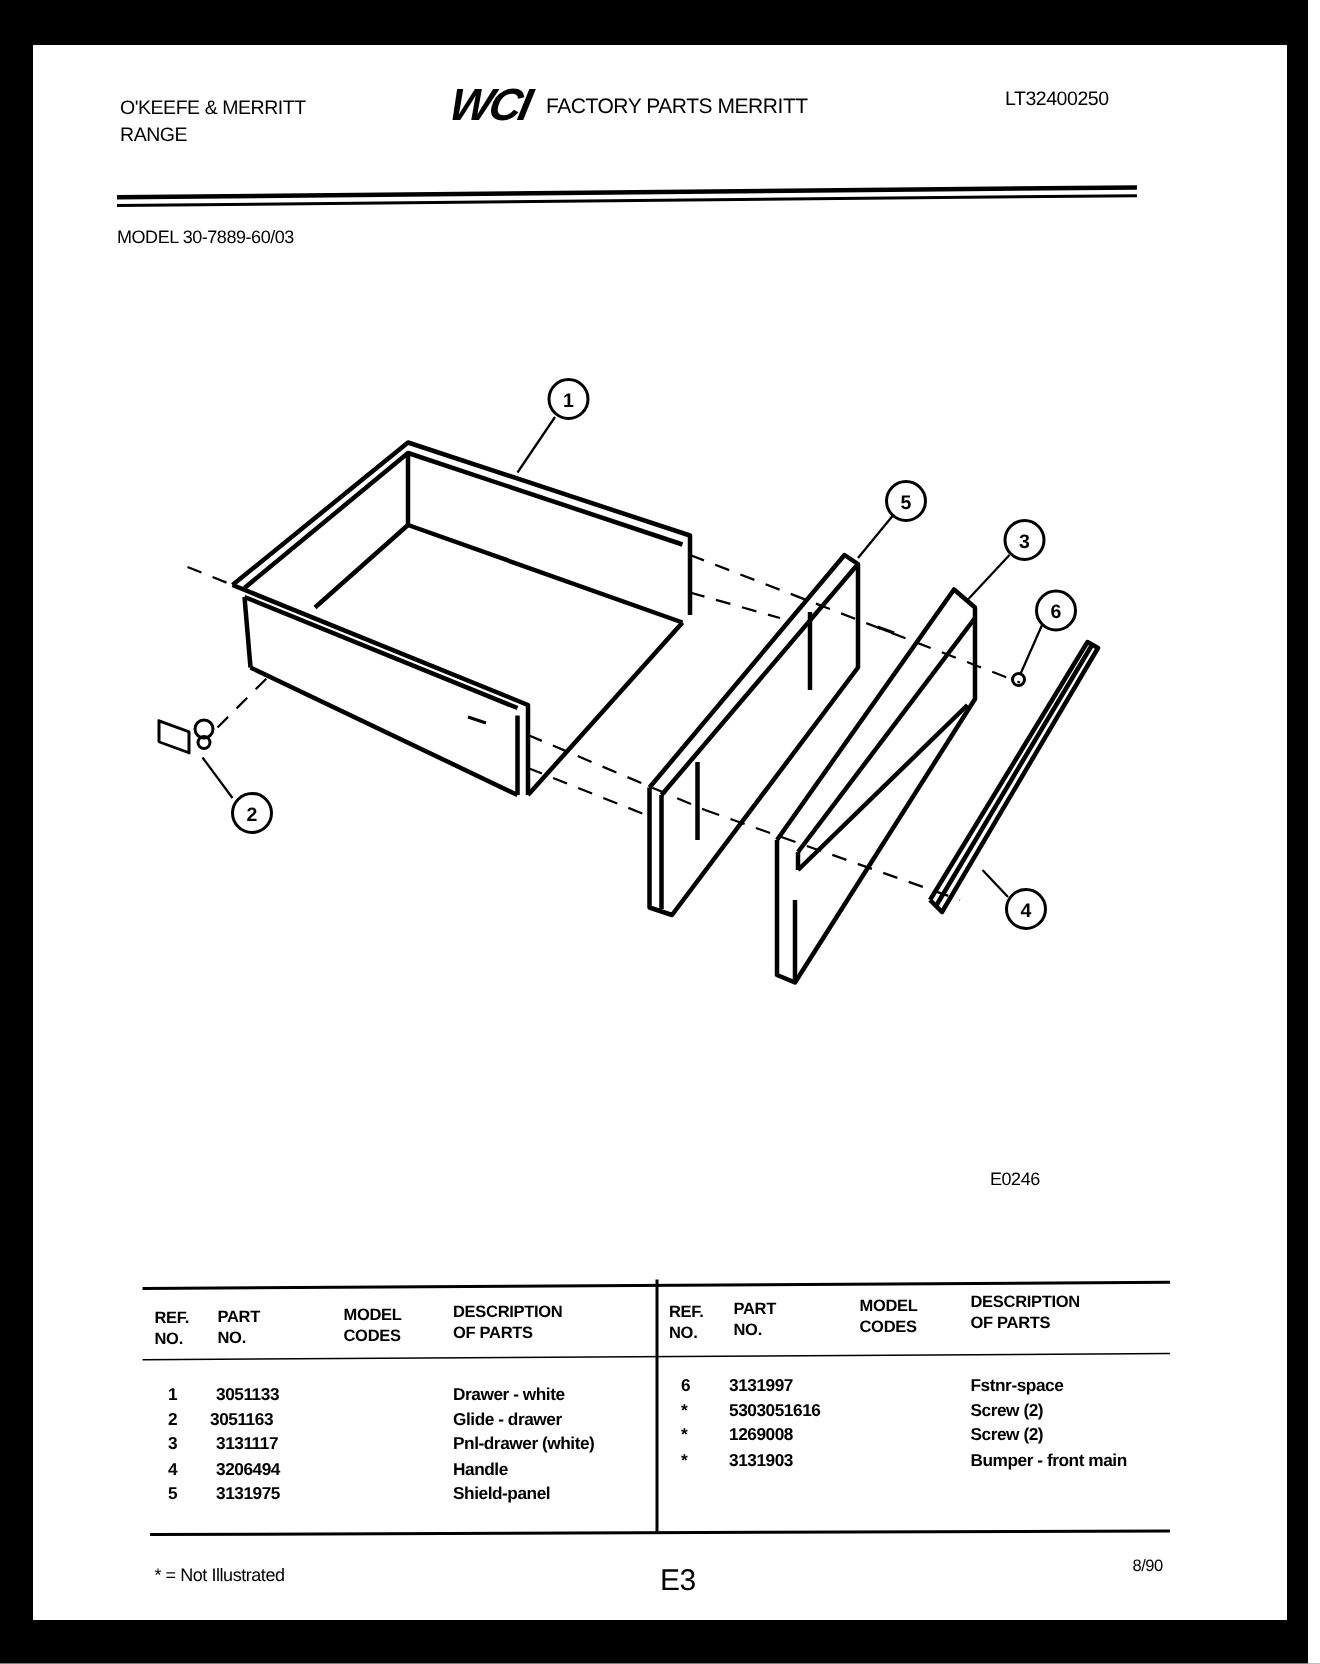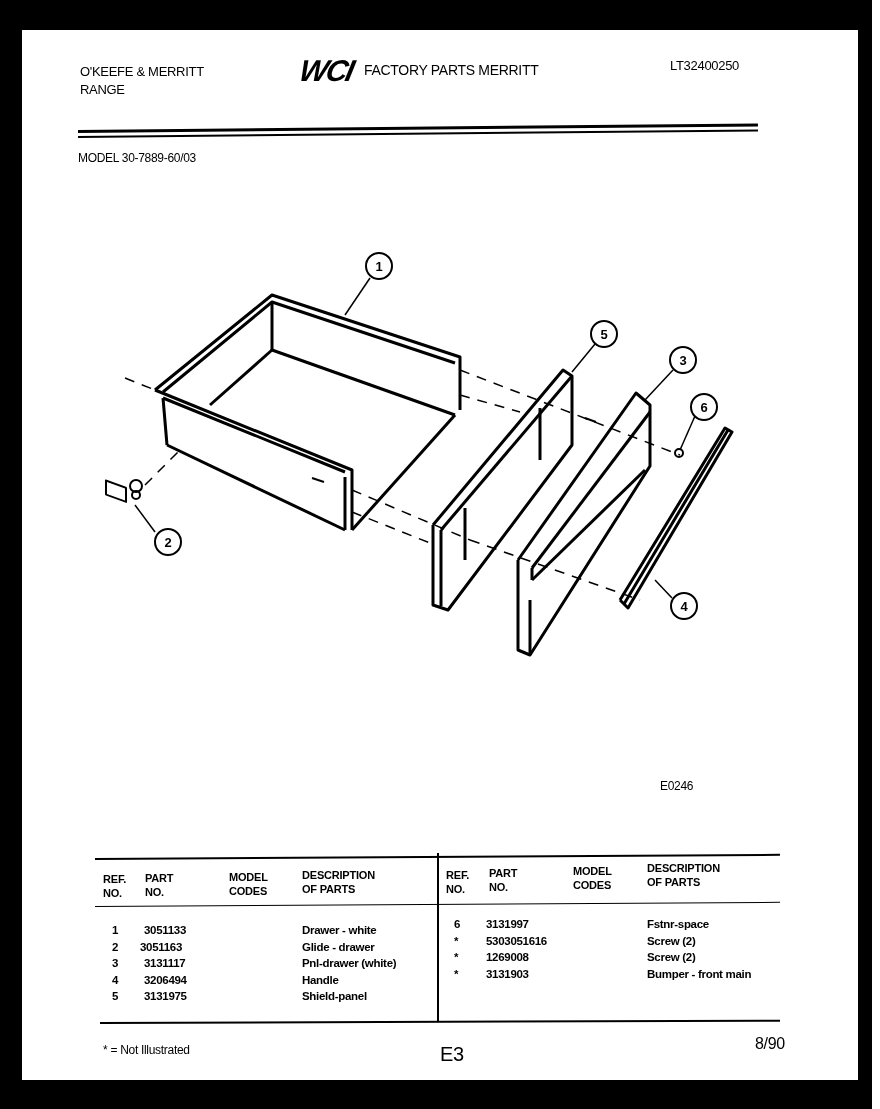--- a/index.html
+++ b/index.html
@@ -213,13 +213,13 @@
   </div>
   <div class="row" style="position:relative;height:16.5px;">
     <span class="col" style="left:0">*</span>
     <span class="col" style="left:32px">3131903</span>
     <span class="col" style="left:193px">Bumper - front main</span>
   </div>
 </div>
 
 <div class="abs hdr" style="left:103px;top:1042px;font-size:12px;">* = Not Illustrated</div>
 <div class="abs hdr" style="left:440px;top:1046px;font-size:20px;">E3</div>
-<div class="abs hdr" style="left:755px;top:1036px;font-size:16px;">8/90</div>
+<div class="abs hdr" style="left:755px;top:1036px;font-size:11px;">8/90</div>
 
 </body></html>

